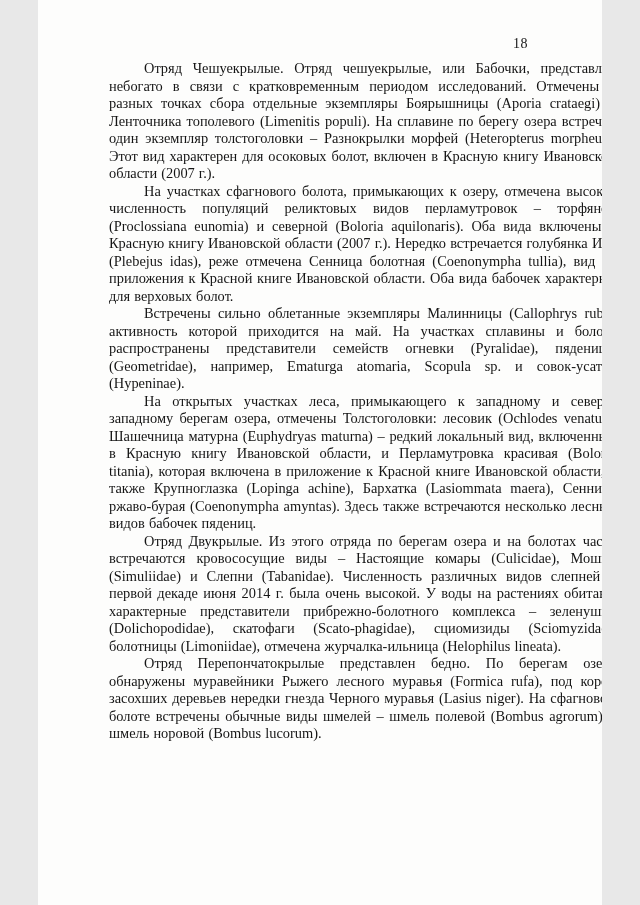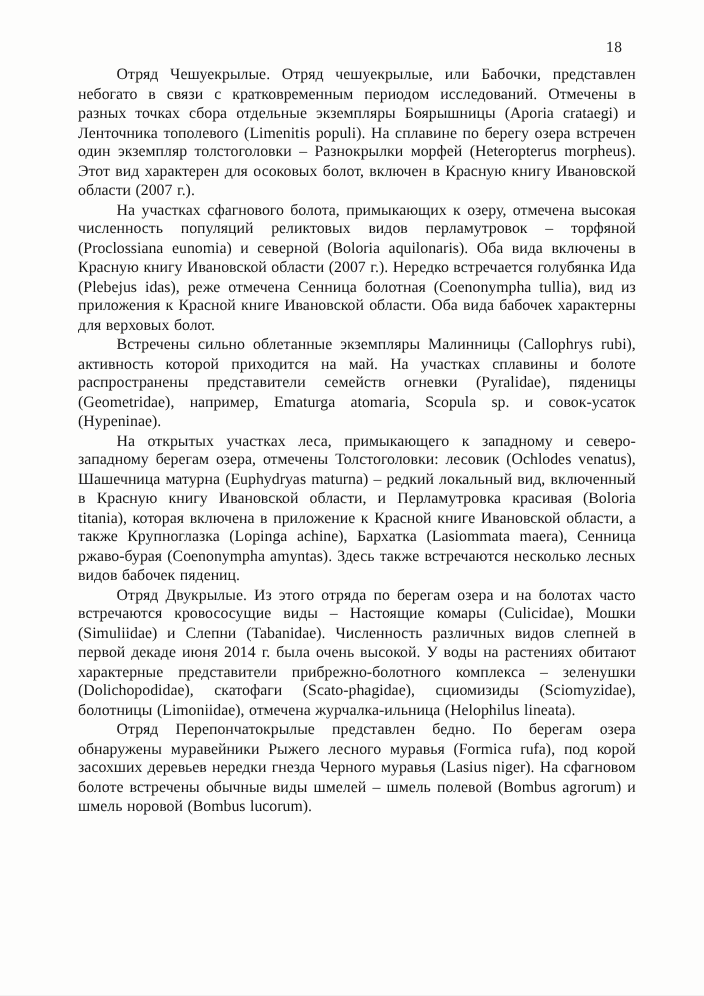--- a/index.html
+++ b/index.html
@@ -2,21 +2,21 @@
 <html lang="ru"><head>
 <meta charset="utf-8">
 <style>
   html, body {
     margin: 0;
     padding: 0;
     background: #e8e8e8;
   }
   .page {
     position: relative;
-    width: 640px;
+    width: 564px;
     height: 905px;
     margin: 0 auto;
     background: #fdfdfc;
     color: #151515;
     font-family: "Liberation Serif", "DejaVu Serif", serif;
     overflow: hidden;
     box-sizing: border-box;
   }
   .page-number {
     position: absolute;

